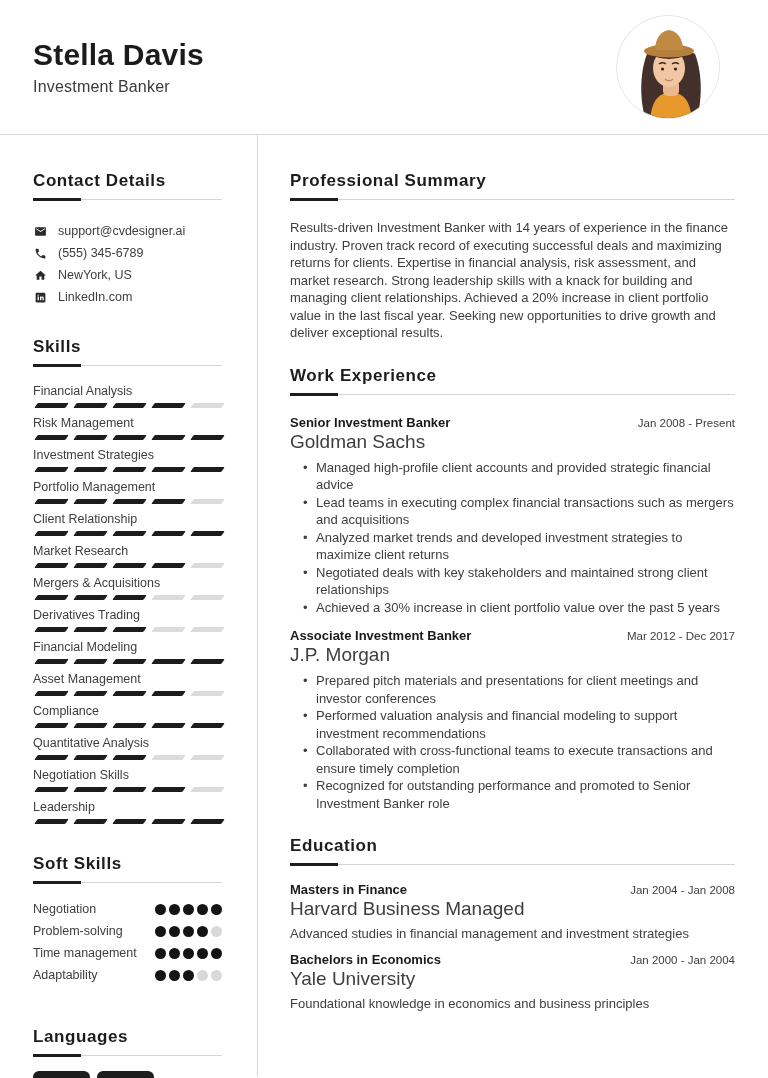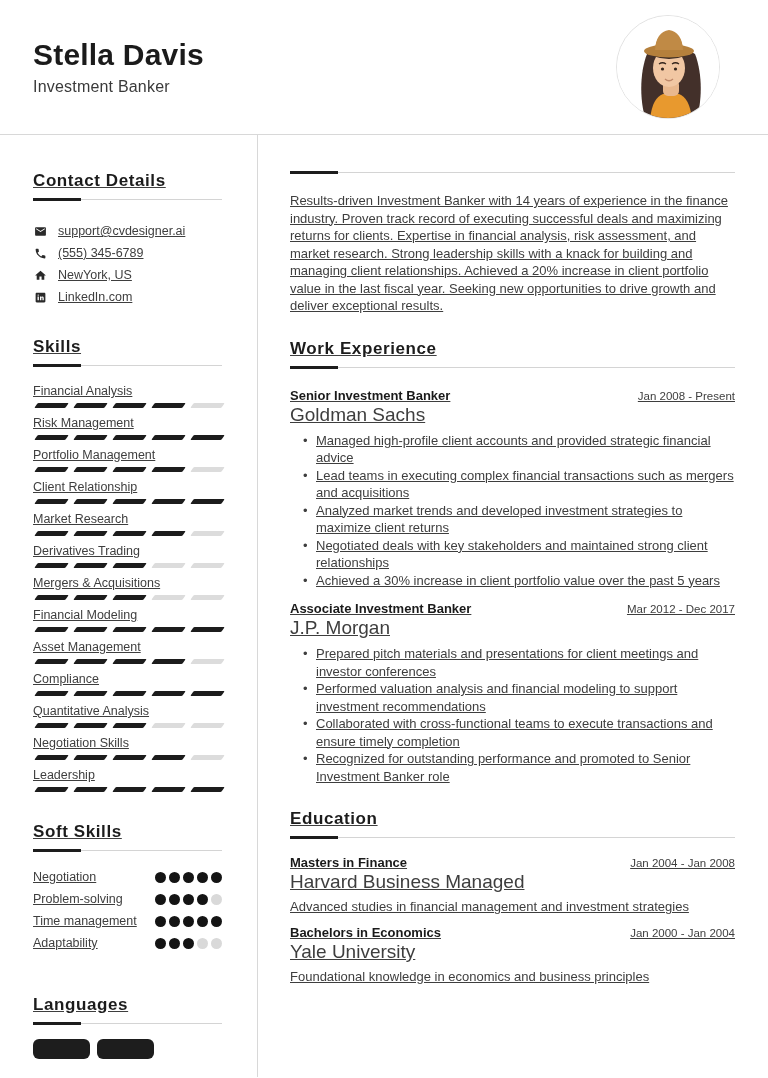--- a/index.html
+++ b/index.html
@@ -8,21 +8,21 @@
     position:relative; width:768px; height:1078px; overflow:hidden;
     background:#fff; font-family:"Liberation Sans", sans-serif; color:#3e3e3e;
   }
   
   .header { position:relative; height:135px; border-bottom:1px solid #d8d8d8; }
   .name { position:absolute; left:33px; top:38px; font-size:30px; font-weight:700; color:#1b1b1b; letter-spacing:0.2px; }
   .job-title { position:absolute; left:33px; top:78px; font-size:16px; color:#3a3a3a; letter-spacing:0.2px; }
   .avatar { position:absolute; top:15px; right:48px; width:104px; height:104px; border-radius:50%;
     border:1px solid #e3e3e3; overflow:hidden; background:#fff; }
   
-  .body { display:flex; height:942px;text-decoration:underline; }
+  .body { display:flex; height:942px; }
   .sidebar { width:258px; flex:0 0 258px; border-right:1px solid #d8d8d8; padding:0 35px 0 33px; }
   .main { flex:1; padding:0 33px 0 32px; }
   
   h2.sec { font-size:17px; font-weight:700; color:#1c1c1c; letter-spacing:0.6px; line-height:20px; }
   .rule { position:relative; height:3px; margin-top:7px; }
   .rule::before { content:''; position:absolute; left:0; right:0; top:1px; height:1px; background:#d4d4d4; }
   .rule::after { content:''; position:absolute; left:0; top:0; width:48px; height:3px; background:#1d1d1d; }
   
   .contact-section { margin-top:36px; }
   .contact-list { margin-top:19px; }
@@ -156,20 +156,30 @@
               <div class="skill-label">Risk Management</div>
               <div class="skill-bar">
                 <span class="seg fill"></span>
                 <span class="seg fill"></span>
                 <span class="seg fill"></span>
                 <span class="seg fill"></span>
                 <span class="seg fill"></span>
               </div>
             </div>
             <div class="skill">
+              <div class="skill-label">Investment Strategies</div>
+              <div class="skill-bar">
+                <span class="seg fill"></span>
+                <span class="seg fill"></span>
+                <span class="seg fill"></span>
+                <span class="seg fill"></span>
+                <span class="seg fill"></span>
+              </div>
+            </div>
+            <div class="skill">
               <div class="skill-label">Portfolio Management</div>
               <div class="skill-bar">
                 <span class="seg fill"></span>
                 <span class="seg fill"></span>
                 <span class="seg fill"></span>
                 <span class="seg fill"></span>
                 <span class="seg"></span>
               </div>
             </div>
             <div class="skill">
@@ -186,31 +196,31 @@
               <div class="skill-label">Market Research</div>
               <div class="skill-bar">
                 <span class="seg fill"></span>
                 <span class="seg fill"></span>
                 <span class="seg fill"></span>
                 <span class="seg fill"></span>
                 <span class="seg"></span>
               </div>
             </div>
             <div class="skill">
+              <div class="skill-label">Mergers &amp; Acquisitions</div>
+              <div class="skill-bar">
+                <span class="seg fill"></span>
+                <span class="seg fill"></span>
+                <span class="seg fill"></span>
+                <span class="seg"></span>
+                <span class="seg"></span>
+              </div>
+            </div>
+            <div class="skill">
               <div class="skill-label">Derivatives Trading</div>
-              <div class="skill-bar">
-                <span class="seg fill"></span>
-                <span class="seg fill"></span>
-                <span class="seg fill"></span>
-                <span class="seg"></span>
-                <span class="seg"></span>
-              </div>
-            </div>
-            <div class="skill">
-              <div class="skill-label">Mergers &amp; Acquisitions</div>
               <div class="skill-bar">
                 <span class="seg fill"></span>
                 <span class="seg fill"></span>
                 <span class="seg fill"></span>
                 <span class="seg"></span>
                 <span class="seg"></span>
               </div>
             </div>
             <div class="skill">
               <div class="skill-label">Financial Modeling</div>
@@ -329,20 +339,21 @@
             <span class="lang-tag"></span>
             <span class="lang-tag"></span>
           </div>
       </section>
 
     </aside>
 
     <main class="main">
 
       <section class="summary-section">
+        <h2 class="sec">Professional Summary</h2>
         <div class="rule"></div>
         <p class="summary-text">Results-driven Investment Banker with 14 years of experience in the finance industry. Proven track record of executing successful deals and maximizing returns for clients. Expertise in financial analysis, risk assessment, and market research. Strong leadership skills with a knack for building and managing client relationships. Achieved a 20% increase in client portfolio value in the last fiscal year. Seeking new opportunities to drive growth and deliver exceptional results.</p>
       </section>
 
       <section class="exp-section">
         <h2 class="sec">Work Experience</h2>
         <div class="rule"></div>
         <div id="jobs-list">
             <div class="job">
               <div class="entry-head">

